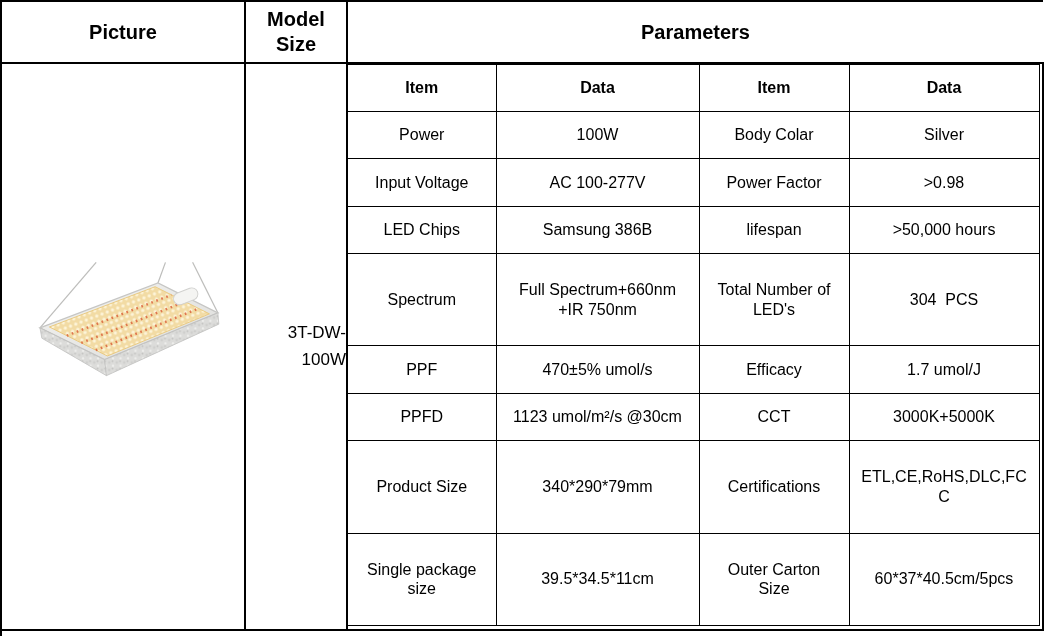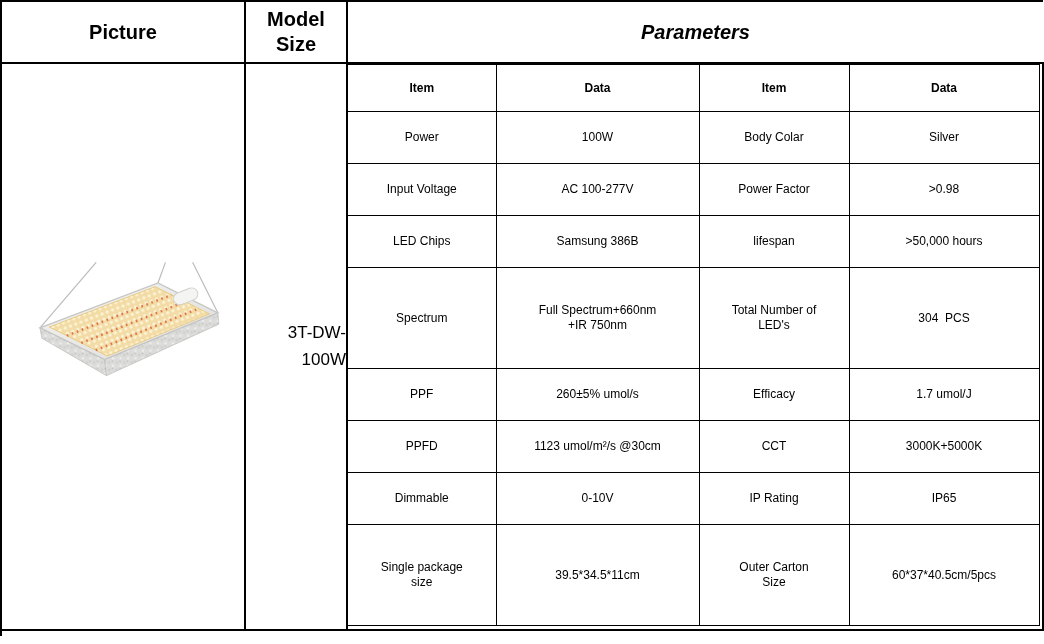--- a/index.html
+++ b/index.html
@@ -4,36 +4,36 @@
 <style>
   html,body{margin:0;padding:0;background:#fff;}
   .sheet{
     width:1044px;height:644px;overflow:hidden;background:#fff;
     font-family:"Liberation Sans",sans-serif;color:#000;position:relative;
   }
   table{border-collapse:collapse;}
   
   .outer{width:1042px;table-layout:fixed;}
   .outer th,.outer td{border:2px solid #000;padding:0;}
-  .outer .no-right{border-right:none;font-style:italic;}
+  .outer .no-right{border-right:none;}
   .outer .hrow th{
     height:60px;font-size:20px;font-weight:bold;text-align:center;
     vertical-align:middle;white-space:pre-wrap;line-height:1.25;
   }
   .picture-cell{vertical-align:middle;text-align:center;}
   .model-cell{
     vertical-align:middle;text-align:right;font-size:17px;
     white-space:pre-wrap;line-height:1.55;
   }
   .params-cell{vertical-align:top;padding:1px 3px 0 0;border-right:none;}
   .body-row{height:567px;}
   
   .inner{width:691px;height:562px;table-layout:fixed;}
   .inner th,.inner td{
-    border:1.5px solid #000;font-size:12px;text-align:center;vertical-align:middle;
+    border:1.5px solid #000;font-size:16px;text-align:center;vertical-align:middle;
     white-space:pre-wrap;line-height:1.22;padding:0 2px;overflow-wrap:anywhere;
   }
   .inner tr > :first-child{border-left:none;}
   .inner th{font-weight:bold;height:46px;}
   
   .sliver td{height:5px;border:none;border-left:2px solid #000;}
   
   .lamp-wrap{display:inline-block;margin:-8px 0 0 10px;}
   .wire{stroke:#bdbdbb;stroke-width:1.3;fill:none;}
   .redrow{stroke-width:2.6;stroke-dasharray:1.8 3.9;opacity:.9;fill:none;}
@@ -127,35 +127,36 @@
           <tr>
             <td>Spectrum</td>
             <td>Full Spectrum+660nm
 +IR 750nm</td>
             <td>Total Number of
 LED's</td>
             <td>304  PCS</td>
           </tr>
           <tr>
             <td>PPF</td>
-            <td>260±5% umol/s</td>
+            <td>470±5% umol/s</td>
             <td>Efficacy</td>
             <td>1.7 umol/J</td>
           </tr>
           <tr>
             <td>PPFD</td>
             <td>1123 umol/m²/s @30cm</td>
             <td>CCT</td>
             <td>3000K+5000K</td>
           </tr>
           <tr>
-            <td>Dimmable</td>
-            <td>0-10V</td>
-            <td>IP Rating</td>
-            <td>IP65</td>
+            <td>Product Size</td>
+            <td>340*290*79mm</td>
+            <td>Certifications</td>
+            <td>ETL,CE,RoHS,DLC,FC
+C</td>
           </tr>
           <tr>
             <td>Single package
 size</td>
             <td>39.5*34.5*11cm</td>
             <td>Outer Carton
 Size</td>
             <td>60*37*40.5cm/5pcs</td>
           </tr>
         </tbody>

